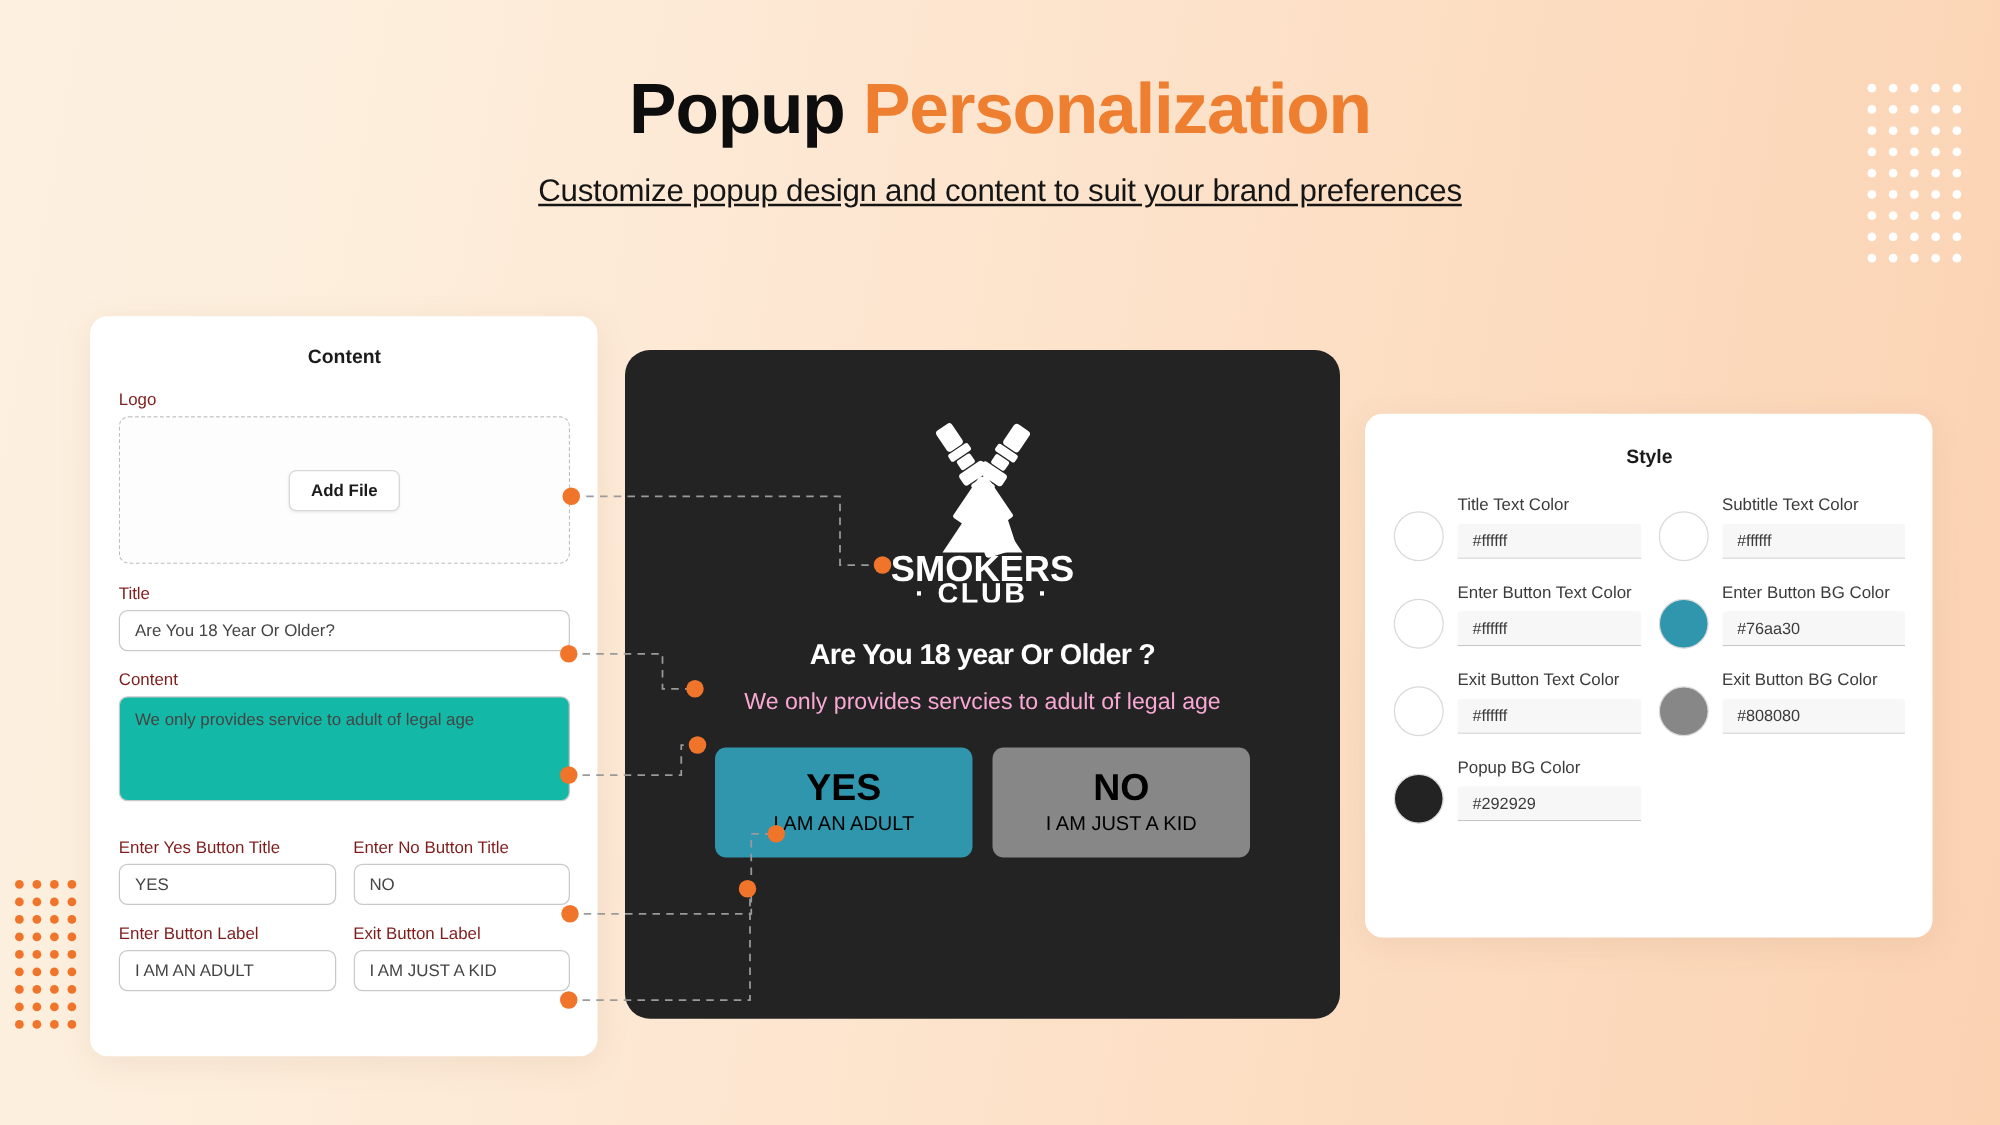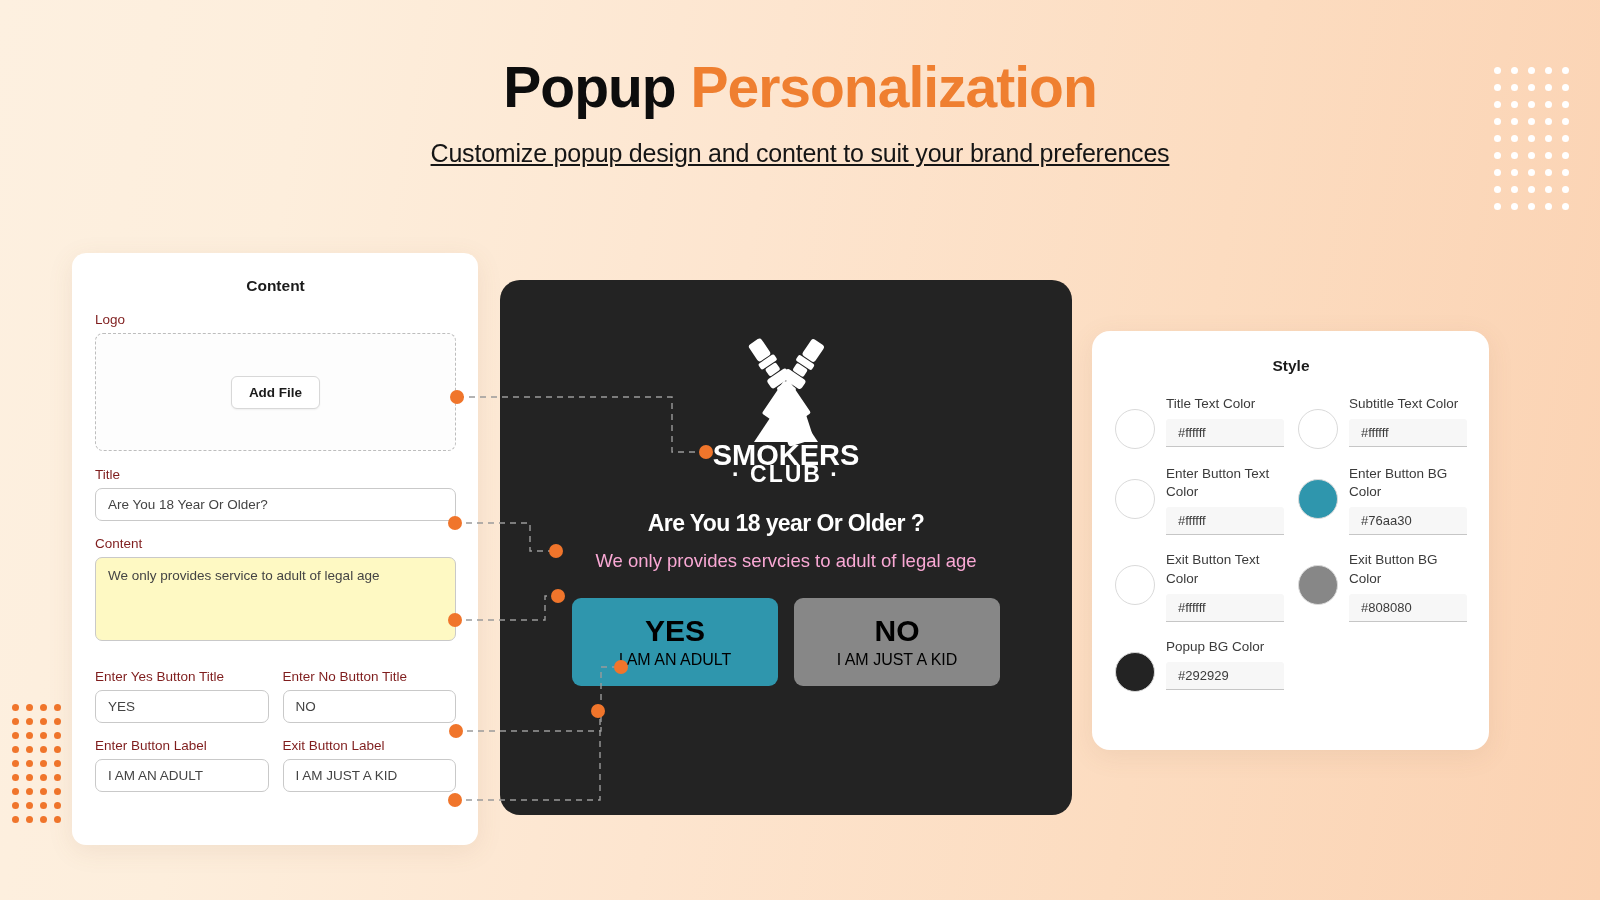--- a/index.html
+++ b/index.html
@@ -138,21 +138,21 @@
     font-size: 13.5px;
     color: #444;
     font-family: "Liberation Sans", sans-serif;
     outline: none;
   }
   .text-area {
     width: 100%;
     height: 84px;
     border: 1px solid #c9c9c9;
     border-radius: 7px;
-    background: #fef9c3;
+    background: #14b8a6;
     padding: 9px 12px;
     font-size: 13.5px;
     color: #444;
     font-family: "Liberation Sans", sans-serif;
     resize: none;
     outline: none;
     line-height: 1.35;
   }
   #title-group { margin-top: 16px; }
   #subtitle-group { margin-top: 15px; }
@@ -221,23 +221,22 @@
     font-size: 16px;
     font-weight: 400;
     margin-top: 5px;
   }
   #yes-button { background: #2f96ad; }
   #no-button  { background: #878787; }
 
   
   #style-panel {
     left: 1092px; top: 331px;
-    width: 397px; height: 419px;
+    width: 454px; height: 419px;
     padding: 26px 22px 0 23px;
-    border-radius: 18px;
   }
   .style-grid {
     margin-top: 20px;
     display: grid;
     grid-template-columns: 1fr 1fr;
     column-gap: 14px;
     row-gap: 16px;
   }
   .style-item {
     display: flex;

